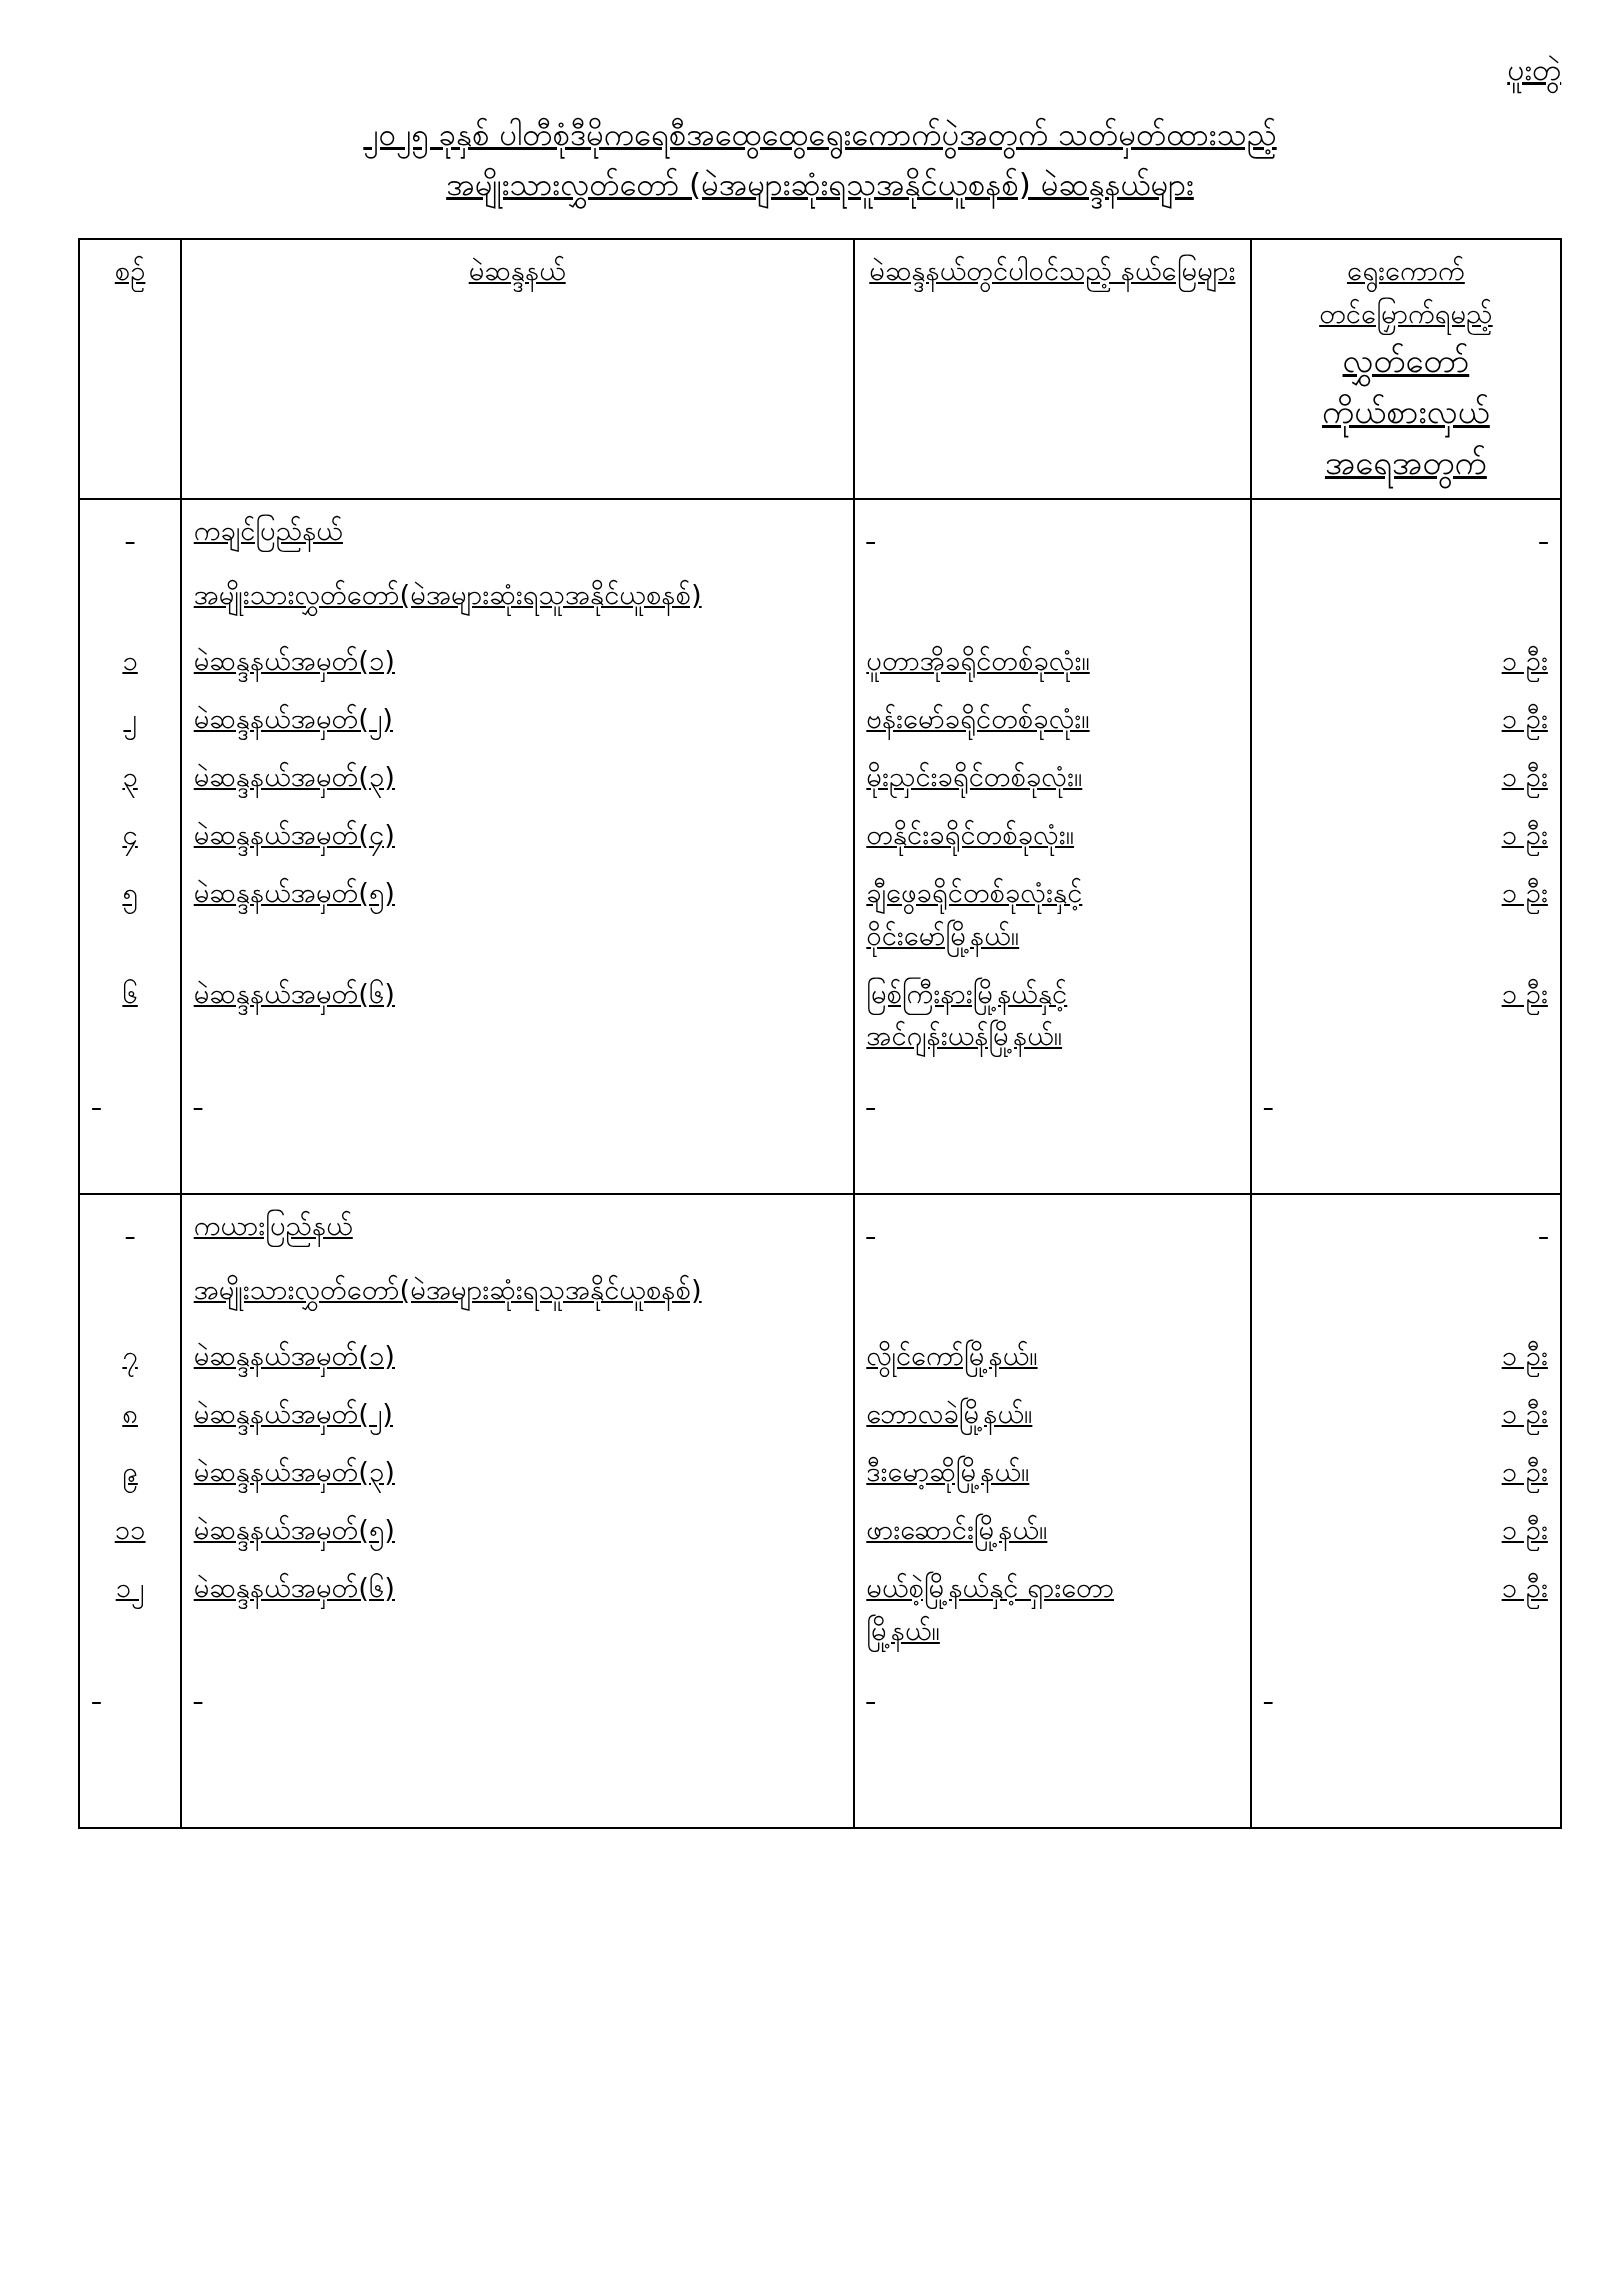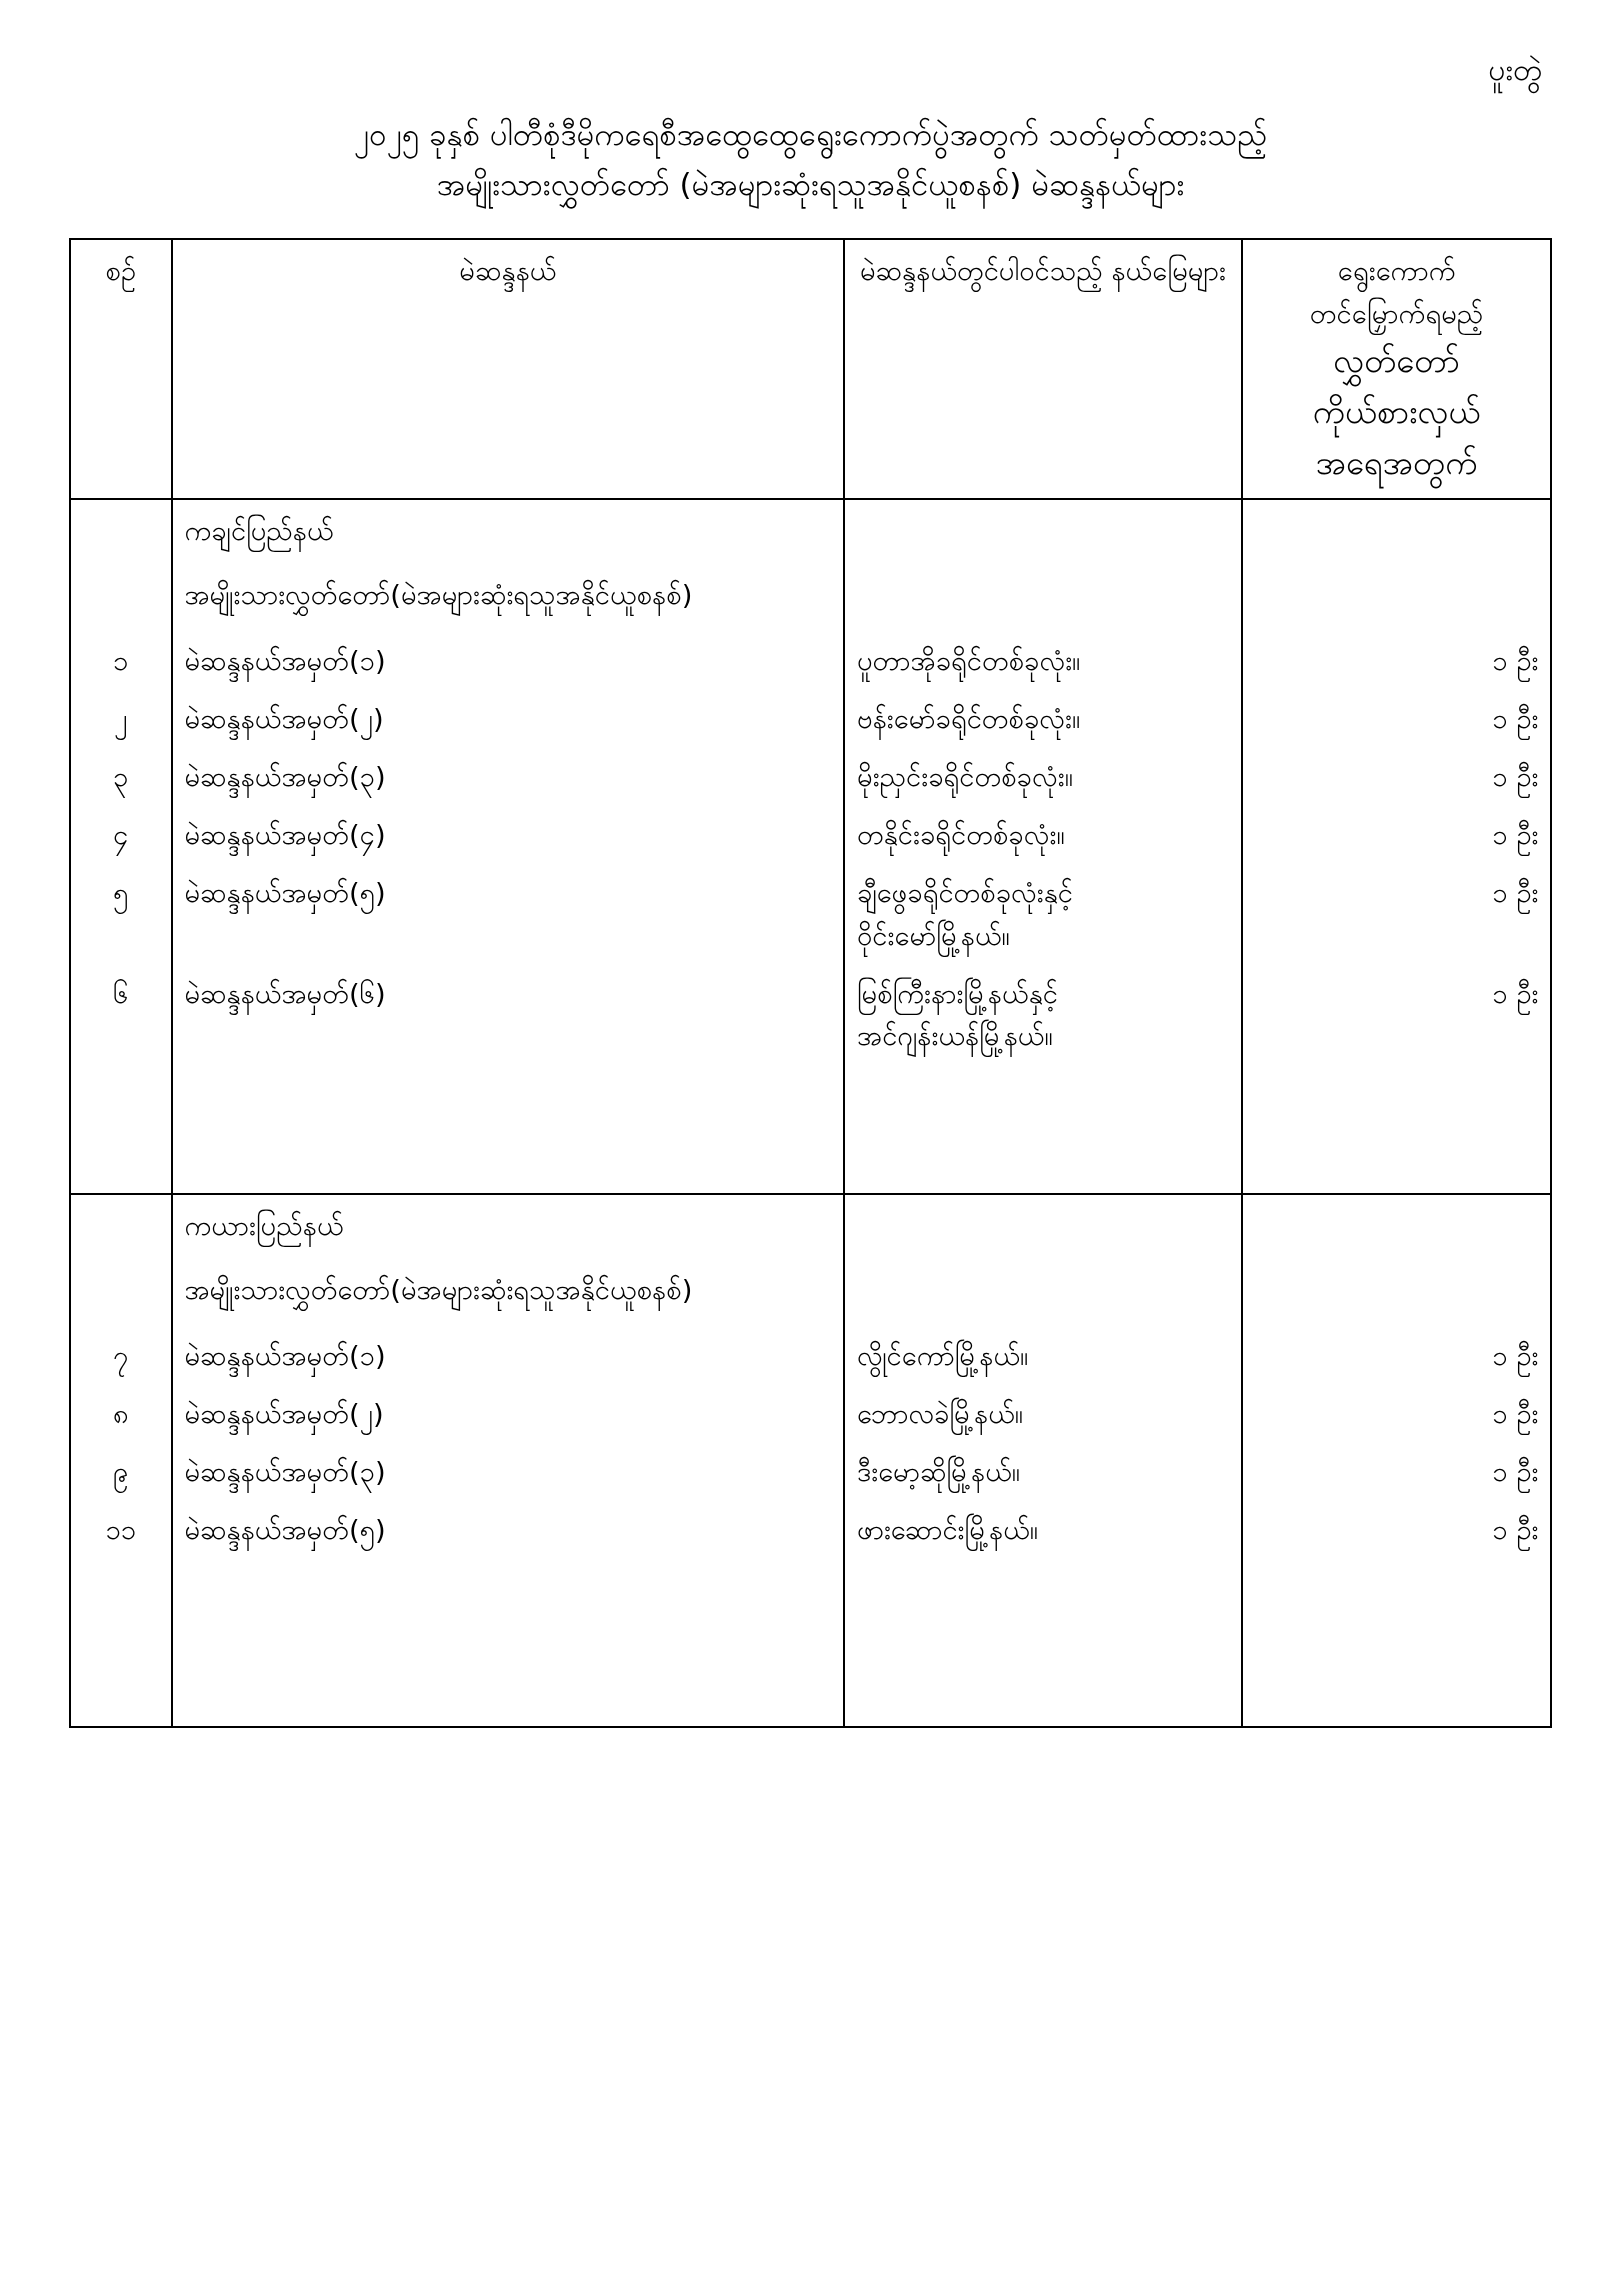--- a/index.html
+++ b/index.html
@@ -11,22 +11,23 @@
     width: 1621px;
     height: 2292px;
     font-family: "DejaVu Sans", "Liberation Sans", sans-serif;
     color: #000000;
     position: relative;
   }
   .page {
     width: 1621px;
     height: 1616px;
     box-sizing: border-box;
-    padding: 47px 69px 0 69px;
+    padding: 47px 50px 0 69px;
     position: relative;
+    text-decoration: underline;
   }
   .annex {
     text-align: right;
     font-size: 30px;
     line-height: 1.5;
     padding-right: 9.8px;
     margin-bottom: 5.9px;
   }
   .title {
     text-align: center;
@@ -235,20 +236,29 @@
           <td class="cnt">၁ ဦး</td>
         </tr>
         <tr class="row">
           <td class="no">၁၁</td>
           <td class="name">မဲဆန္ဒနယ်အမှတ်(၅)</td>
           <td class="area wrap2">
             <span>ဖားဆောင်းမြို့နယ်။</span>
           </td>
           <td class="cnt">၁ ဦး</td>
         </tr>
+        <tr class="row">
+          <td class="no">၁၂</td>
+          <td class="name">မဲဆန္ဒနယ်အမှတ်(၆)</td>
+          <td class="area wrap2">
+            <span>မယ်စဲ့မြို့နယ်နှင့် ရှားတော</span>
+            <span>မြို့နယ်။</span>
+          </td>
+          <td class="cnt">၁ ဦး</td>
+        </tr>
         <tr class="spacer tall">
           <td>&nbsp;</td>
           <td>&nbsp;</td>
           <td>&nbsp;</td>
           <td>&nbsp;</td>
         </tr>
       </tbody>
   </table>
 
 </div>

